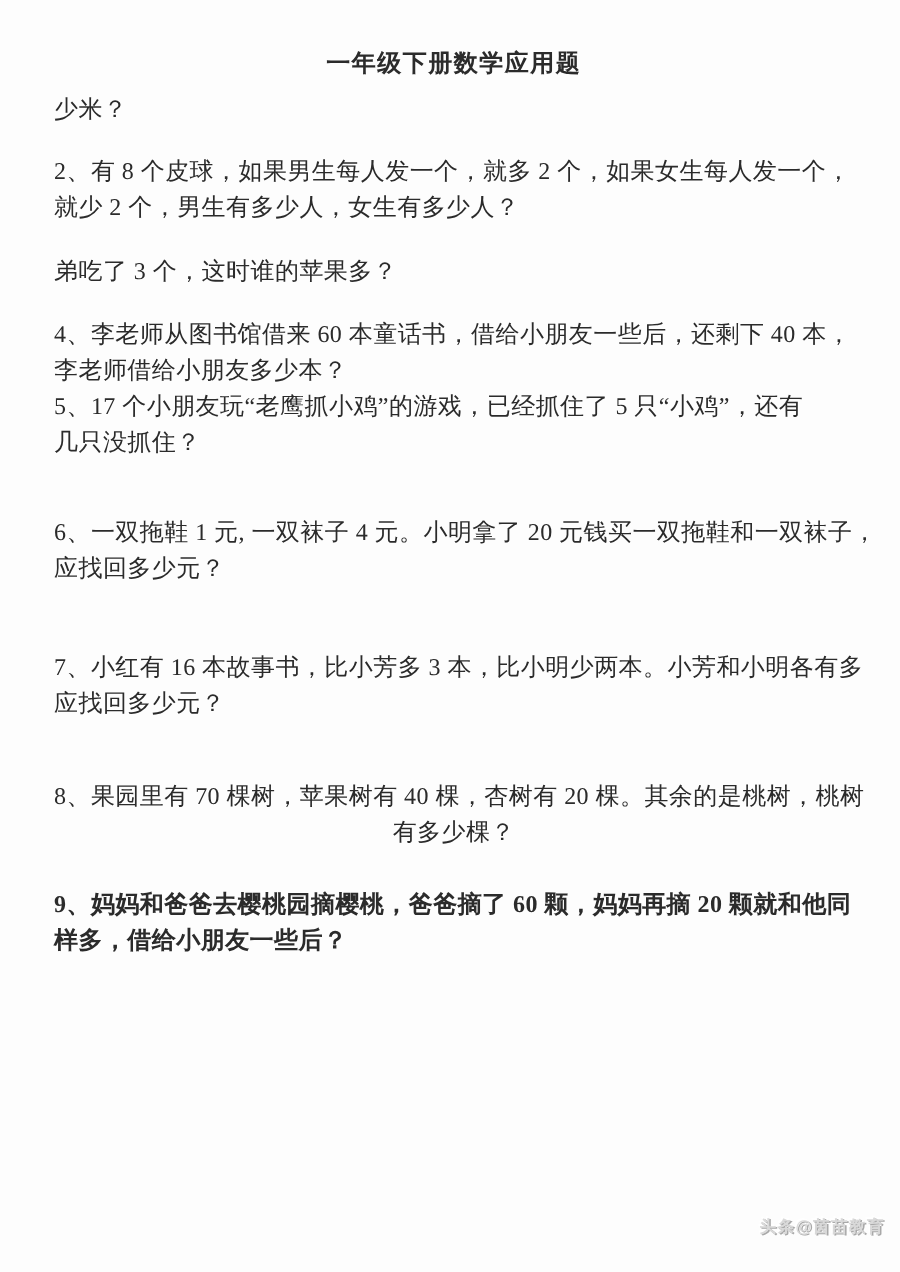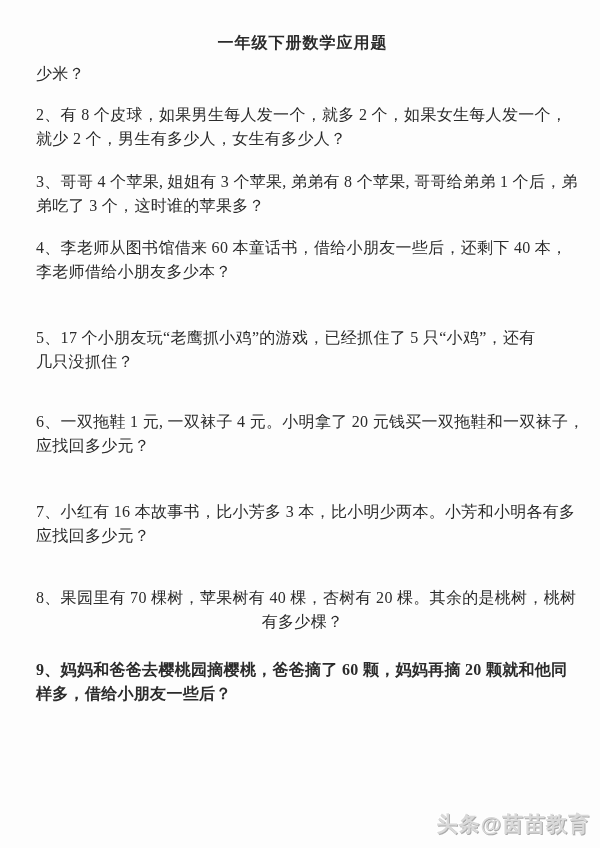--- a/index.html
+++ b/index.html
@@ -31,32 +31,32 @@
     letter-spacing: 0.3px;
   }
   .problem .line {
     display: block;
     white-space: nowrap;
   }
   
   .p1 { margin-bottom: 17px; }
   .p2 { margin-bottom: 19px; }
   .p3 { margin-bottom: 18px; }
-  .p4 { margin-bottom: 42px; }
+  .p4 { }
   .p5 { margin-bottom: 36px; }
   .p6 { margin-bottom: 42px; }
   .p7 { margin-bottom: 38px; }
   .p8 { margin-bottom: 24px; text-align: center; }
   .p9 { margin-bottom: 0; font-weight: bold; }
   .watermark {
     position: absolute;
     right: 10px;
     top: 810px;
     font-family: "Liberation Sans", "DejaVu Sans", sans-serif;
-    font-size: 21px;
+    font-size: 11px;
     font-weight: bold;
     color: #d9d9d9;
     text-shadow: 1px 1px 0 #a9a9a9, -1px -1px 0 #ffffff;
     letter-spacing: 1px;
   }
 </style>
 </head>
 <body>
 
 <div class="page">
@@ -67,21 +67,20 @@
     <p class="problem p1">
       <span class="line">少米？</span>
     </p>
 
     <p class="problem p2">
       <span class="line">2、有 8 个皮球，如果男生每人发一个，就多 2 个，如果女生每人发一个，</span>
       <span class="line">就少 2 个，男生有多少人，女生有多少人？</span>
     </p>
 
     <p class="problem p3">
-      <span class="line">3、哥哥 4 个苹果, 姐姐有 3 个苹果, 弟弟有 8 个苹果, 哥哥给弟弟 1 个后，弟</span>
       <span class="line">弟吃了 3 个，这时谁的苹果多？</span>
     </p>
 
     <p class="problem p4">
       <span class="line">4、李老师从图书馆借来 60 本童话书，借给小朋友一些后，还剩下 40 本，</span>
       <span class="line">李老师借给小朋友多少本？</span>
     </p>
 
     <p class="problem p5">
       <span class="line">5、17 个小朋友玩“老鹰抓小鸡”的游戏，已经抓住了 5 只“小鸡”，还有</span>

